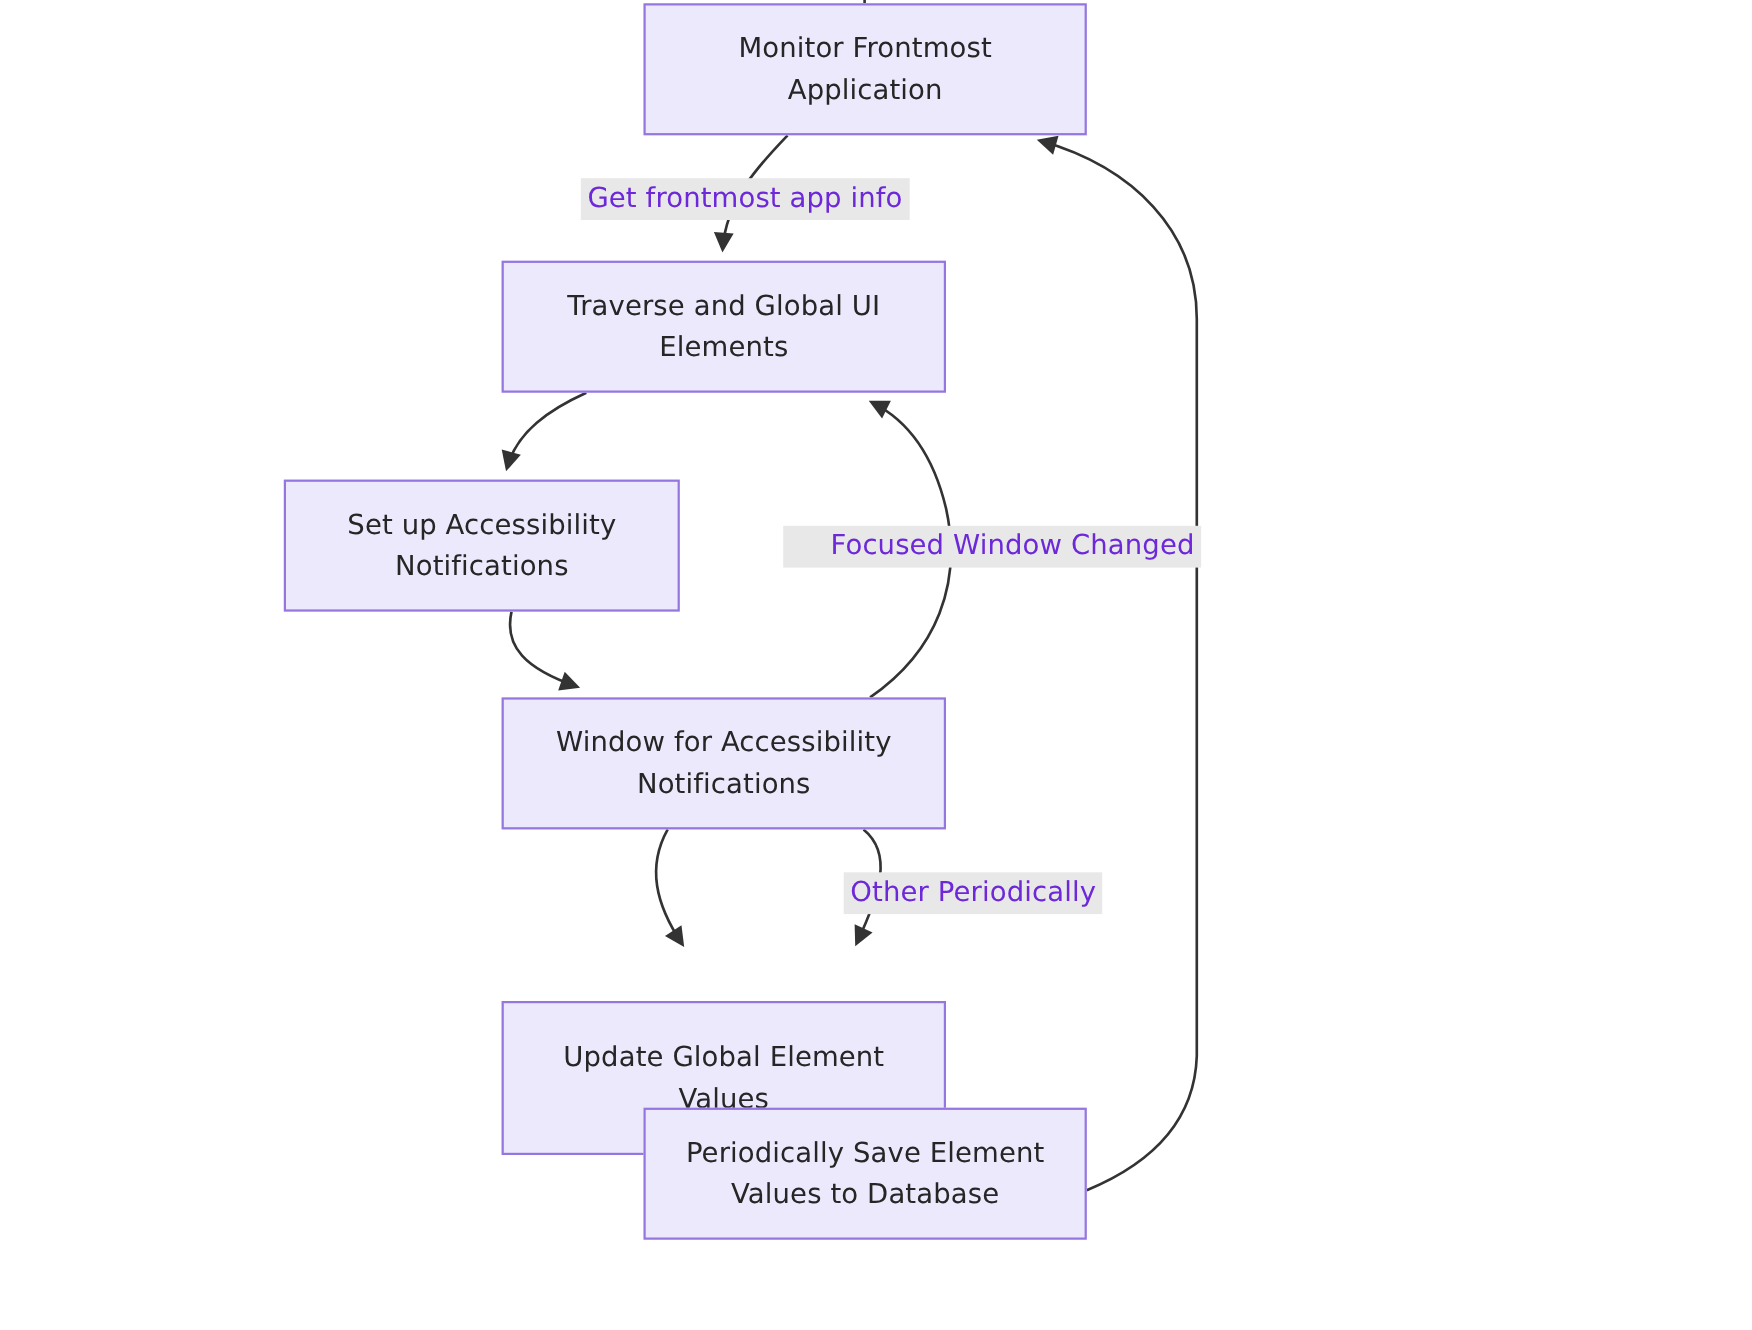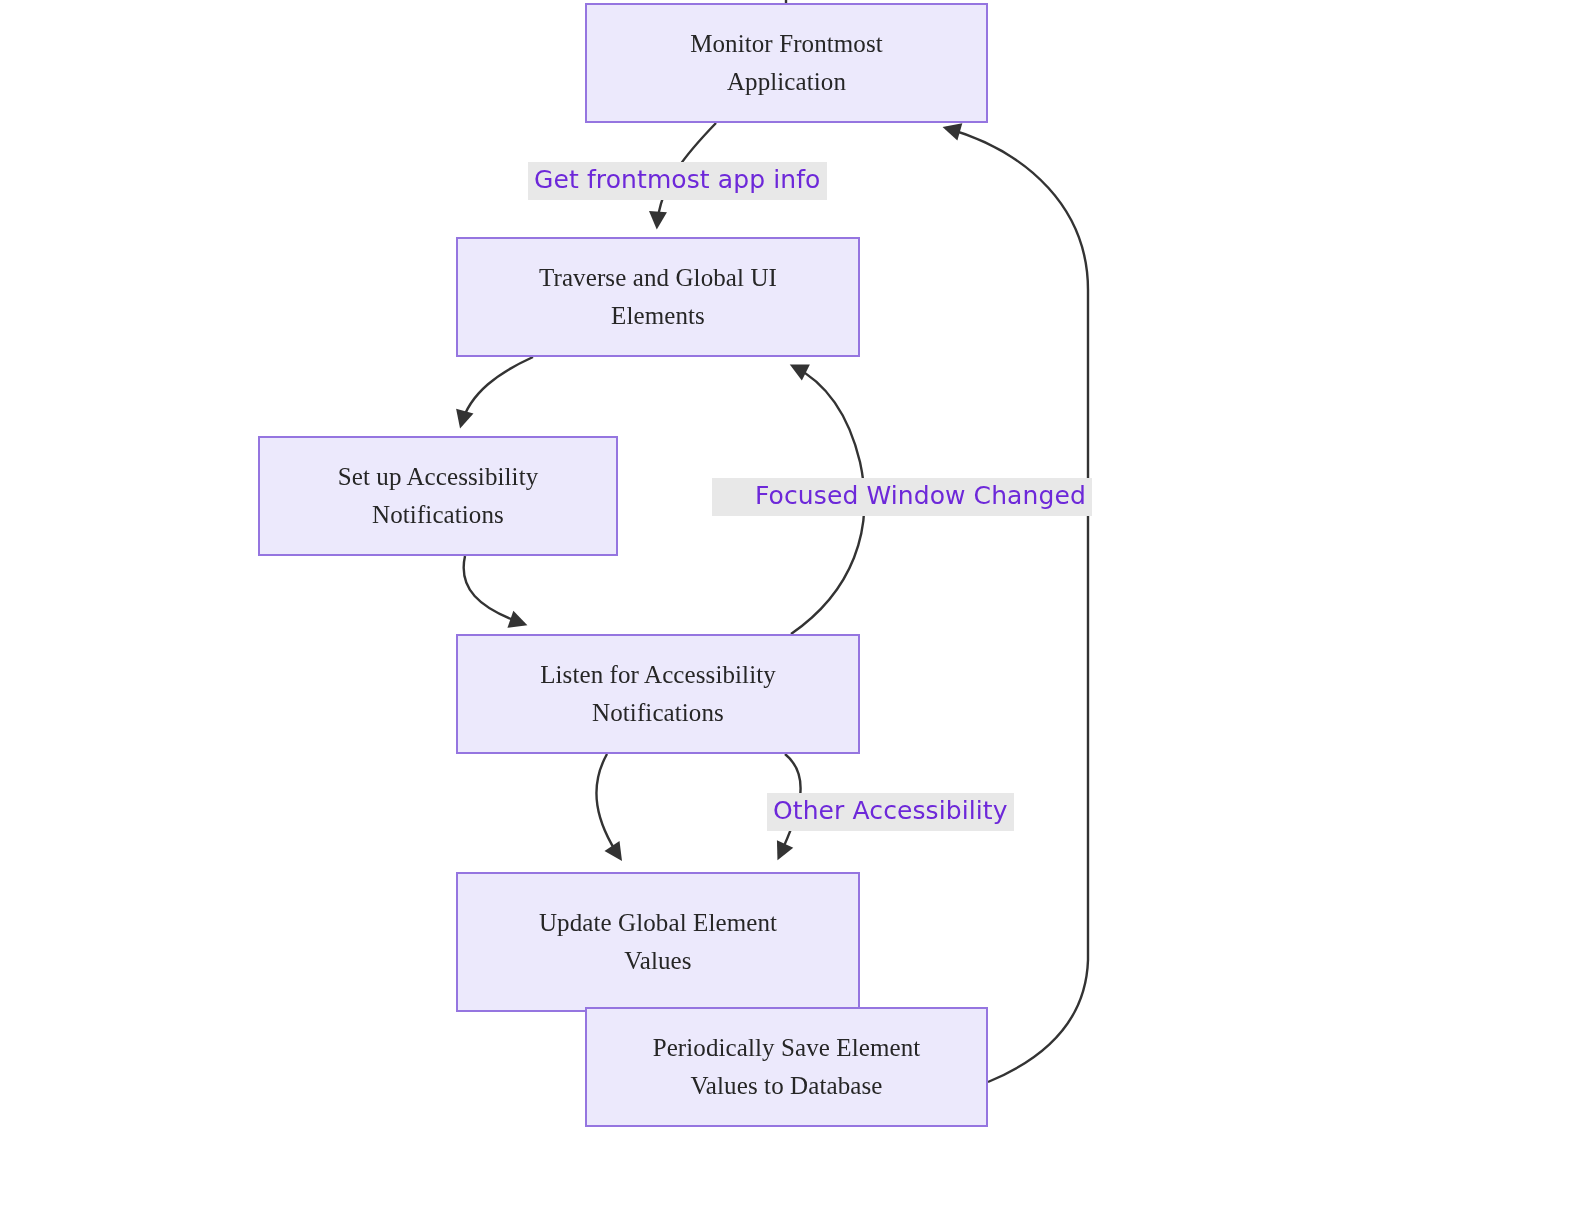--- a/index.html
+++ b/index.html
@@ -35,21 +35,20 @@
     text-align: center;
     color: #262626;
     font-size: 25px;
     line-height: 1.52;
     letter-spacing: 0.1px;
   }
   .node .label {
     display: block;
     padding: 0 14px;
     white-space: pre-line;
-    font-family: Liberation Serif, serif;
   }
   .edge-label {
     position: absolute;
     background: #e8e8e8;
     color: #6d28d9;
     font-size: 25px;
     line-height: 1.2;
     letter-spacing: 0.1px;
     padding: 3px 6px 5px 6px;
     white-space: nowrap;
@@ -100,33 +99,33 @@
     <span class="label">Traverse and Global UI
 Elements</span>
   </div>
 
   <div class="node" style="left:258px; top:436px; width:360px; height:120px;">
     <span class="label">Set up Accessibility
 Notifications</span>
   </div>
 
   <div class="node" style="left:456px; top:634px; width:404px; height:120px;">
-    <span class="label">Listen for Accessibility
+    <span class="label">Window for Accessibility
 Notifications</span>
   </div>
 
-  <div class="node" style="left:456px; top:872px; width:404px; height:140px;">
+  <div class="node" style="left:456px; top:910px; width:404px; height:140px;">
     <span class="label">Update Global Element
 Values</span>
   </div>
 
   <div class="node" style="left:585px; top:1007px; width:403px; height:120px;">
     <span class="label">Periodically Save Element
 Values to Database</span>
   </div>
 
   <div class="edge-label" style="left:528px; top:162px;">Get frontmost app info</div>
 
   <div class="edge-label" style="left:712px; top:478px;padding-left:43px;">Focused Window Changed</div>
 
-  <div class="edge-label" style="left:767px; top:793px;">Other Accessibility</div>
+  <div class="edge-label" style="left:767px; top:793px;">Other Periodically</div>
 
 </div>
 
 </body></html>

